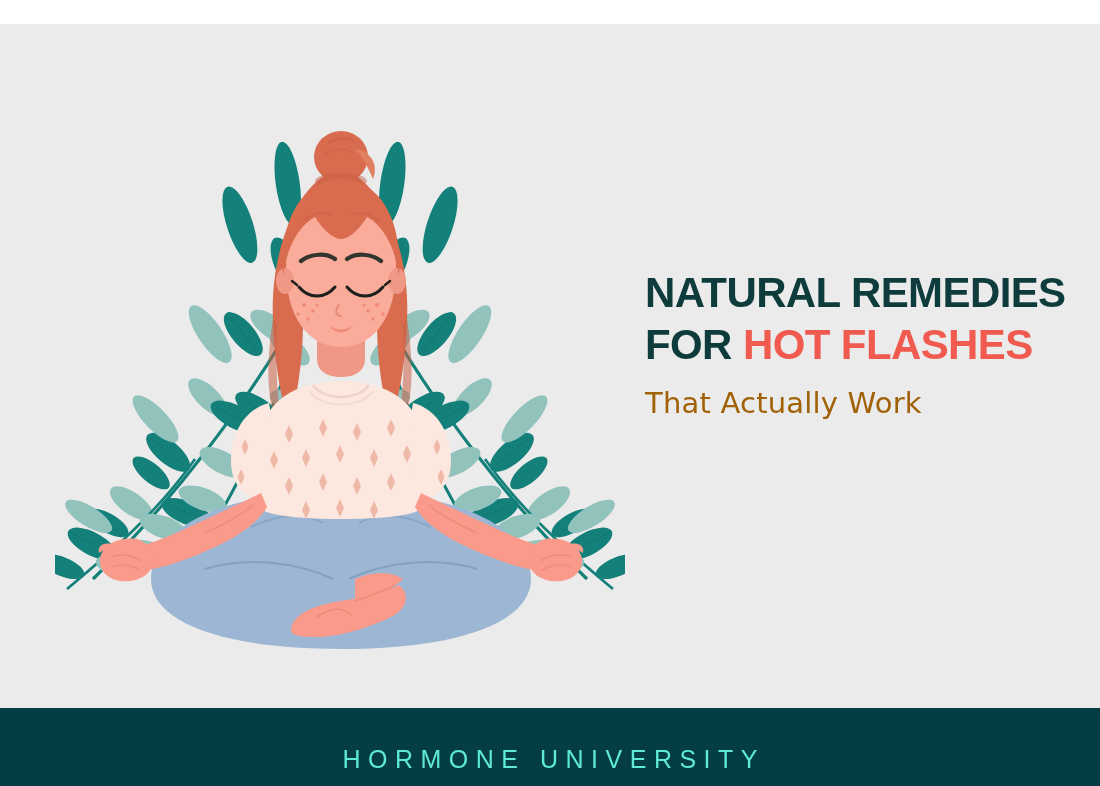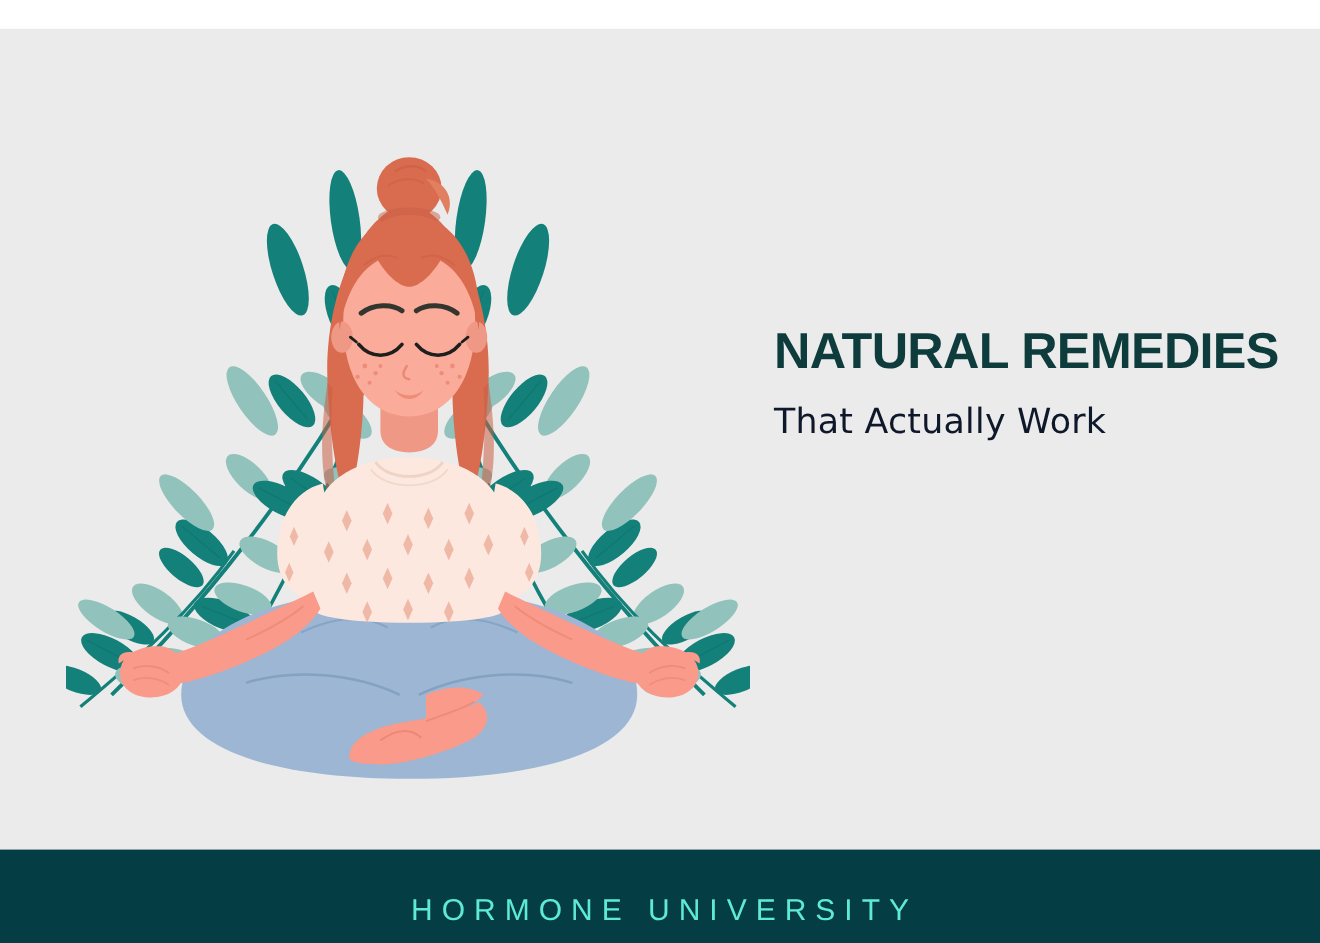--- a/index.html
+++ b/index.html
@@ -54,21 +54,21 @@
   }
   .headline .accent {
     color: #f05a4f;
   }
   .subhead {
     font-family: "DejaVu Sans", sans-serif;
     font-weight: 400;
     font-size: 29px;
     line-height: 40px;
     letter-spacing: 0.2px;
-    color: #0f172a;
+    color: #a16207;
     margin: 12px 0 0 0;
     white-space: nowrap;
   }
 
   
   #footer-band {
     position: absolute;
     left: 0;
     top: 684px;
     width: 1100px;
@@ -481,20 +481,21 @@
           <path d="M516 448 C 506 444 494 446 486 452" stroke="#e8806e" stroke-width="1.4" fill="none" opacity=".6"></path>
           <path d="M516 458 C 506 454 494 456 486 462" stroke="#e8806e" stroke-width="1.4" fill="none" opacity=".5"></path>
         </g>
 
       </g>
     </svg>
   </div>
 
   <div id="text-block">
     <div class="headline">NATURAL REMEDIES</div>
+    <div class="headline"><span>FOR </span><span class="accent">HOT FLASHES</span></div>
     <div class="subhead">That Actually Work</div>
   </div>
 
   <div id="footer-band">
     <div id="footer-wordmark">HORMONE UNIVERSITY</div>
   </div>
 
 </div>
 
 </body></html>

